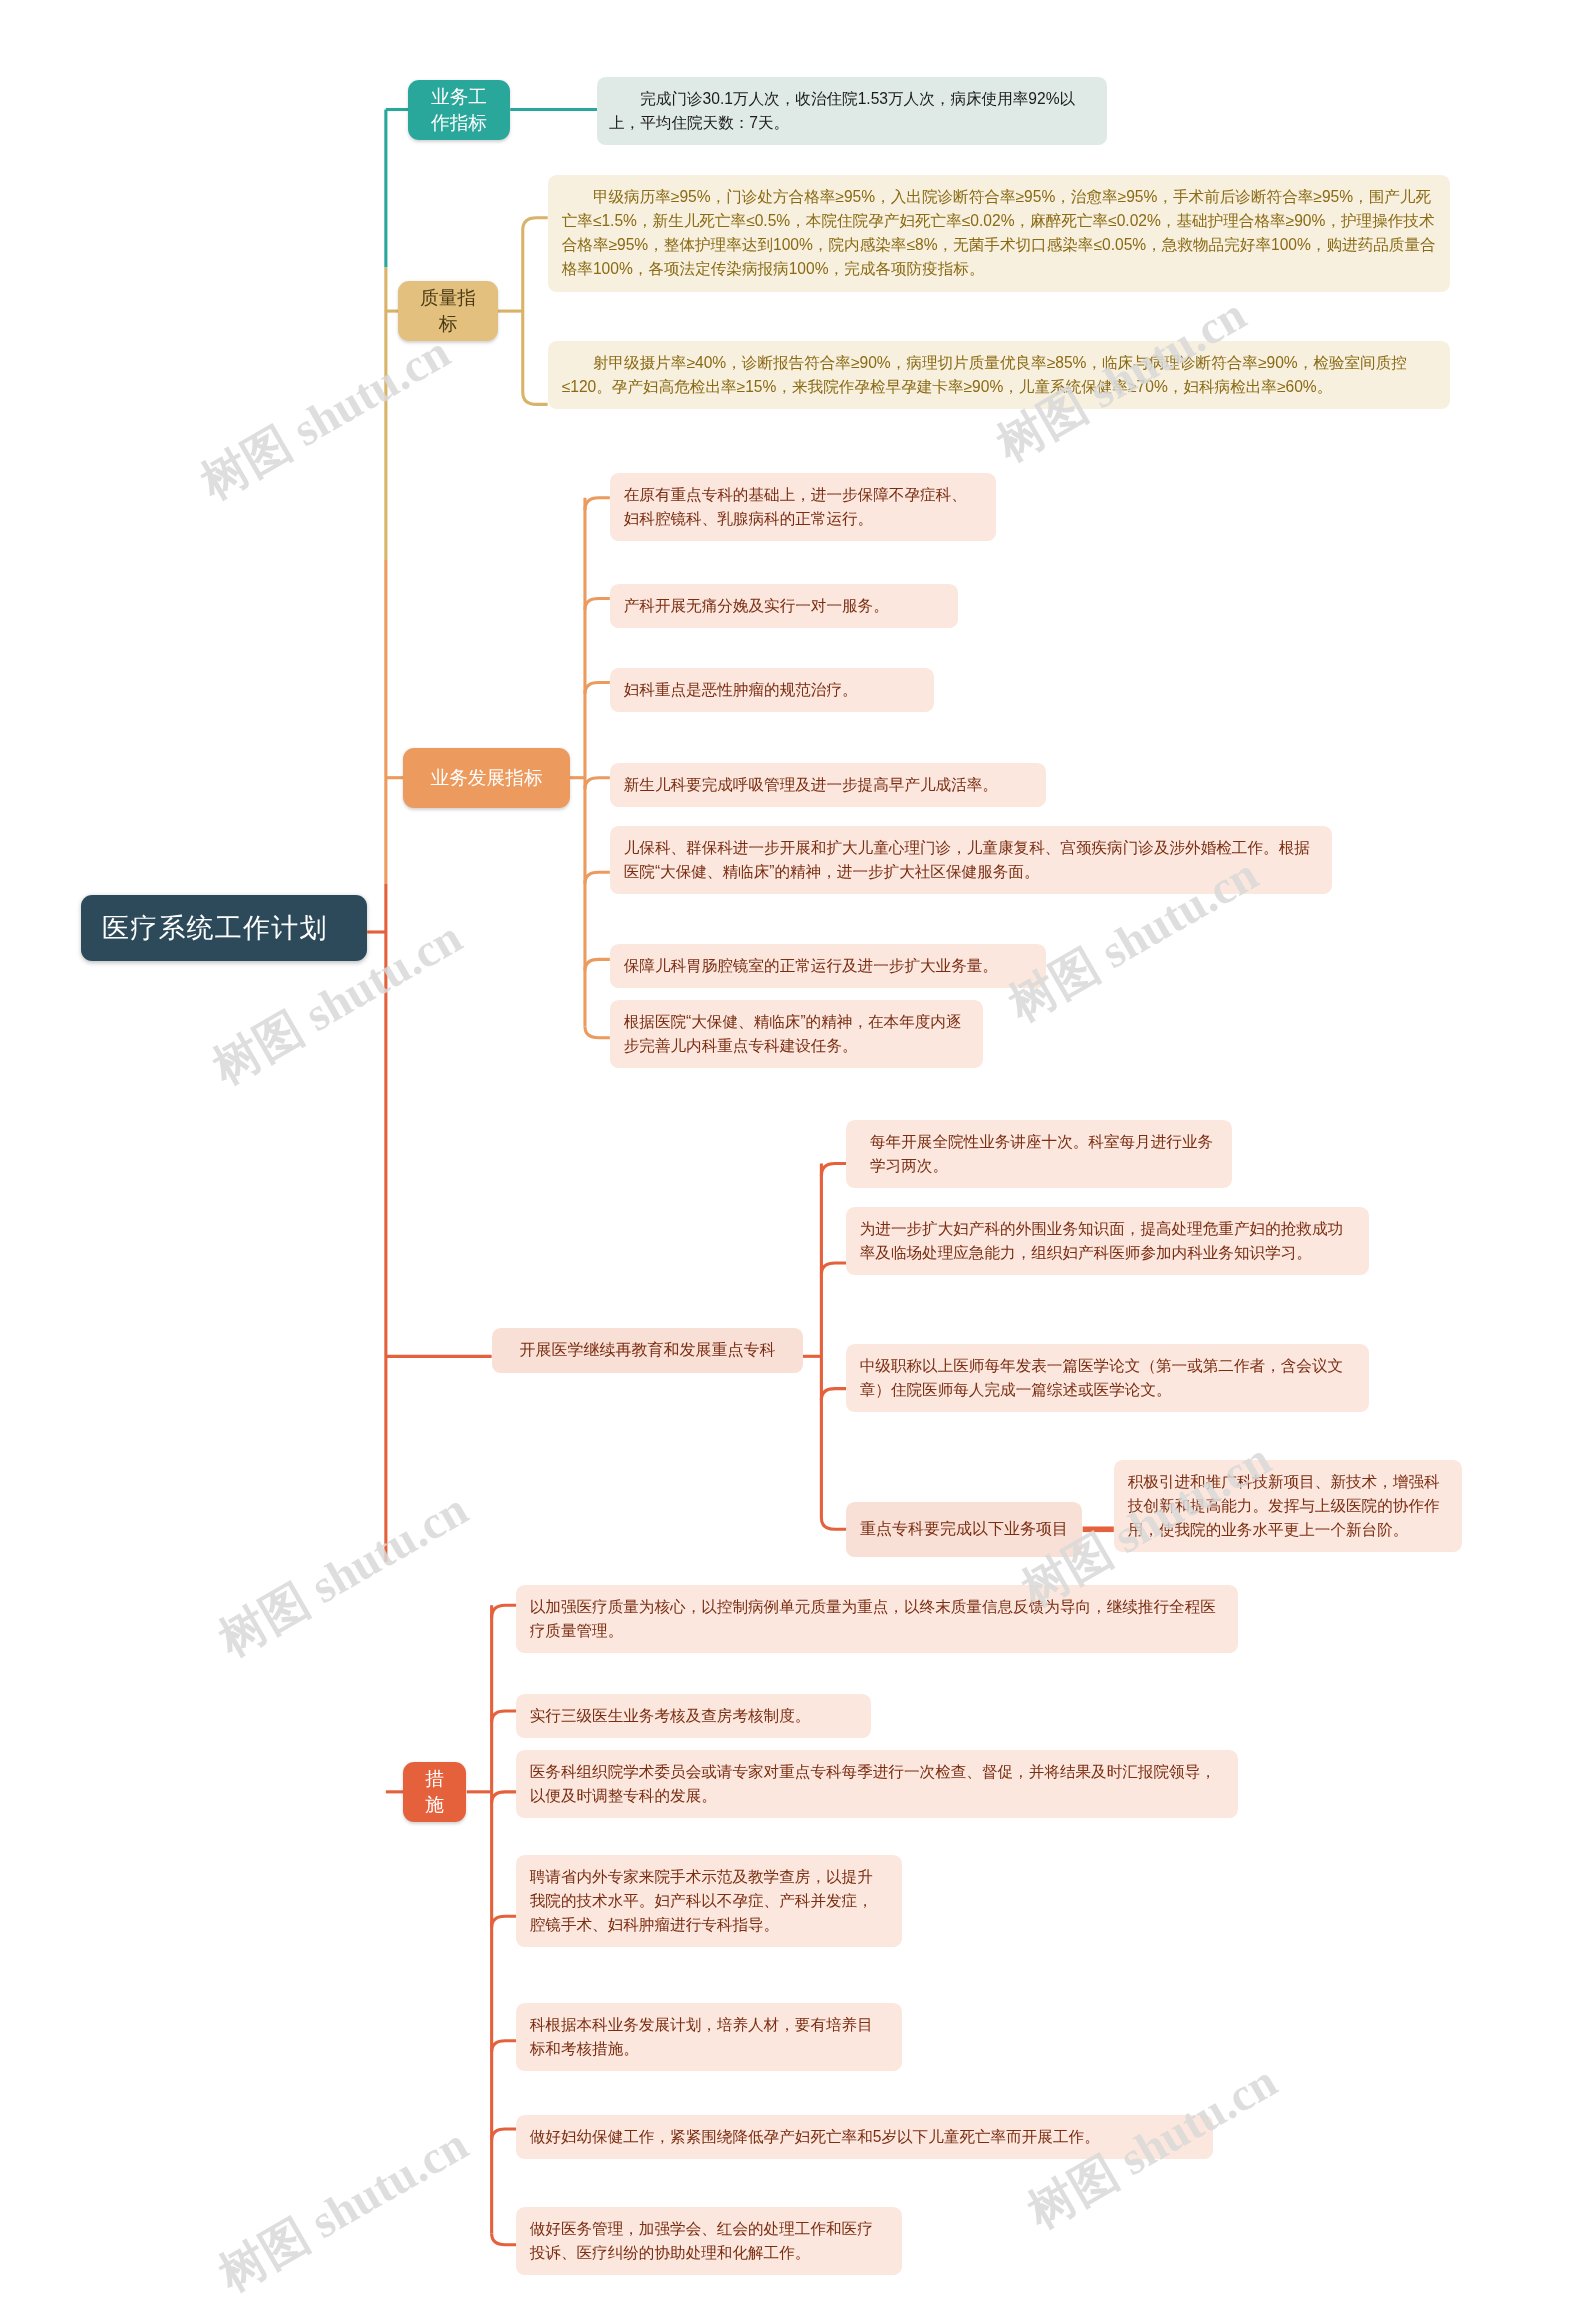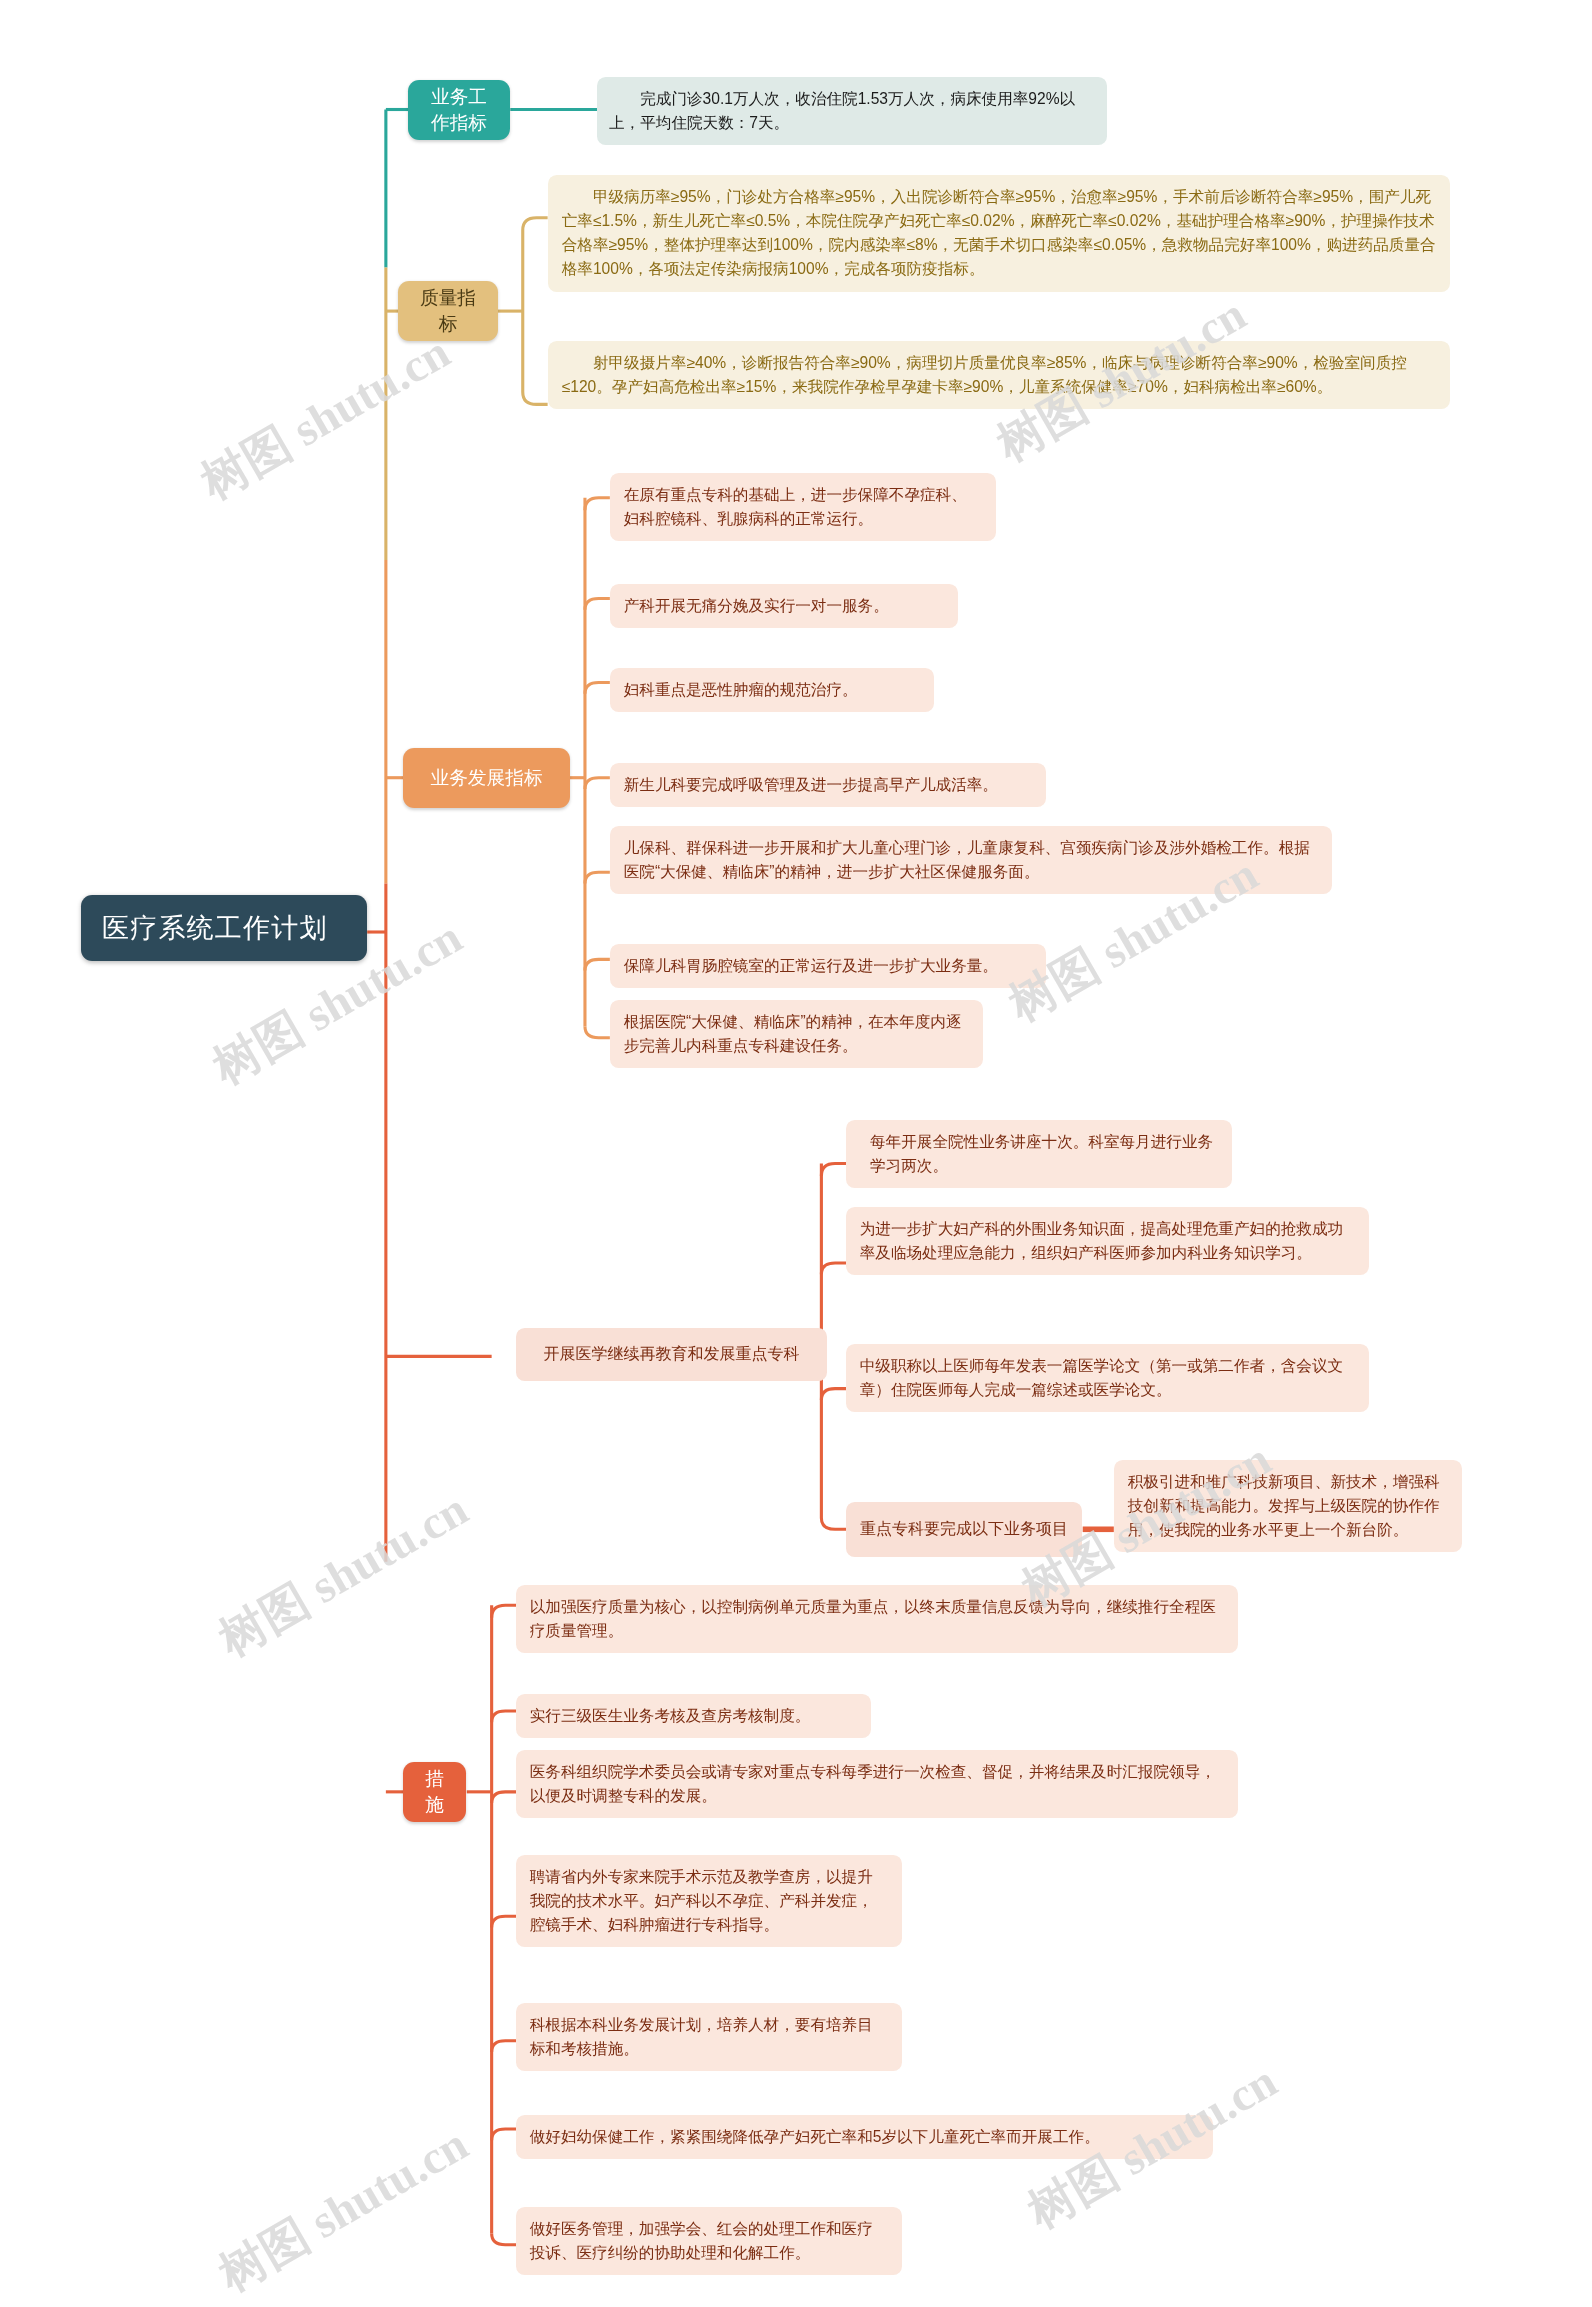--- a/index.html
+++ b/index.html
@@ -203,21 +203,21 @@
 <div class="node leaf leaf-pink" style="left:610px; top:826px; width:722px;align-items:flex-end;">
   <span class="txt">儿保科、群保科进一步开展和扩大儿童心理门诊，儿童康复科、宫颈疾病门诊及涉外婚检工作。根据医院“大保健、精临床”的精神，进一步扩大社区保健服务面。</span>
 </div>
 <div class="node leaf leaf-pink" style="left:610px; top:944px; width:436px;">
   <span class="txt">保障儿科胃肠腔镜室的正常运行及进一步扩大业务量。</span>
 </div>
 <div class="node leaf leaf-pink" style="left:610px; top:1000px; width:373px;">
   <span class="txt">根据医院“大保健、精临床”的精神，在本年度内逐步完善儿内科重点专科建设任务。</span>
 </div>
 
-<div class="node subtopic" style="left:492px; top:1328px; width:311px; height:53px; justify-content:center; text-align:center;margin-left:24px;">
+<div class="node subtopic" style="left:492px; top:1328px; width:311px; height:45px; justify-content:center; text-align:center;">
   <span class="txt">开展医学继续再教育和发展重点专科</span>
 </div>
 <div class="node leaf leaf-pink" style="left:846px; top:1120px; width:386px;padding-left:24px;">
   <span class="txt">每年开展全院性业务讲座十次。科室每月进行业务学习两次。</span>
 </div>
 <div class="node leaf leaf-pink" style="left:846px; top:1207px; width:523px;">
   <span class="txt">为进一步扩大妇产科的外围业务知识面，提高处理危重产妇的抢救成功率及临场处理应急能力，组织妇产科医师参加内科业务知识学习。</span>
 </div>
 <div class="node leaf leaf-pink" style="left:846px; top:1344px; width:523px;">
   <span class="txt">中级职称以上医师每年发表一篇医学论文（第一或第二作者，含会议文章）住院医师每人完成一篇综述或医学论文。</span>

